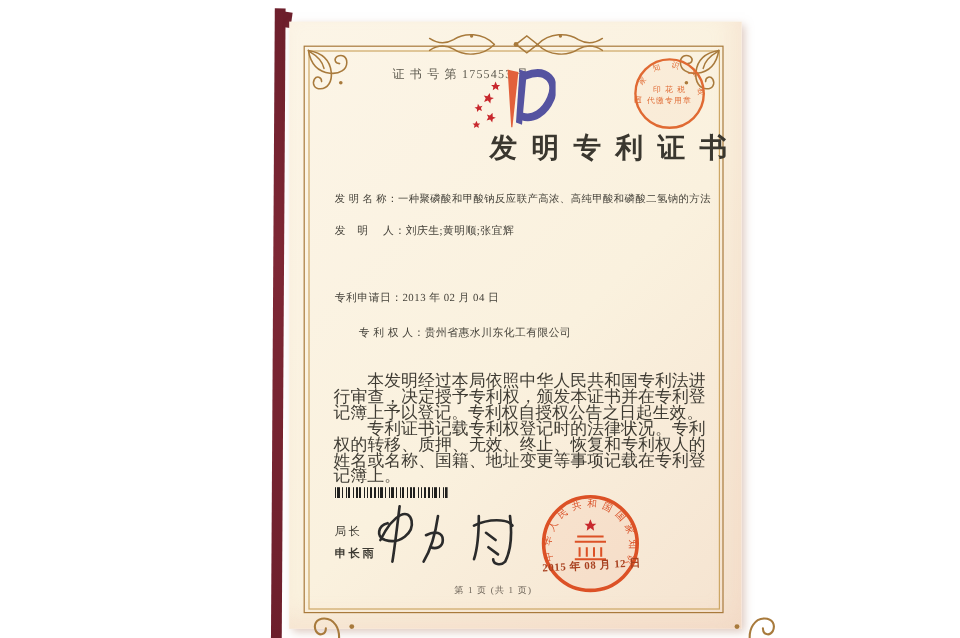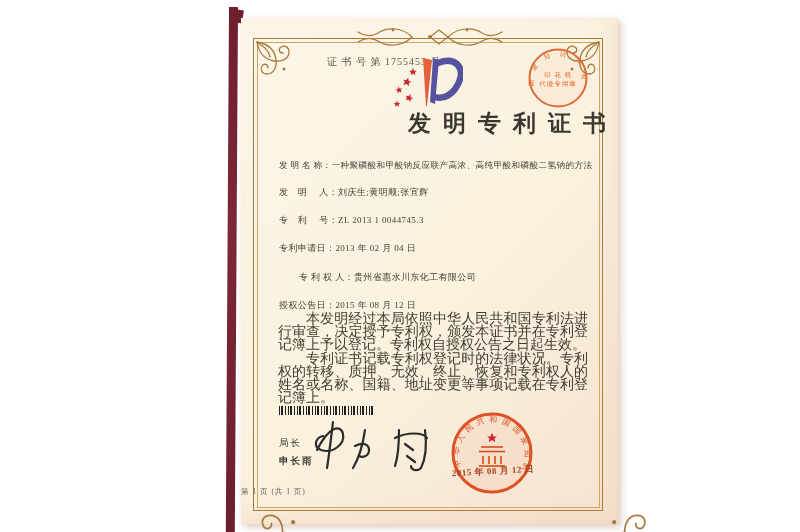--- a/index.html
+++ b/index.html
@@ -43,21 +43,21 @@
       #20201e 2px,#20201e 4px,transparent 4px,transparent 6px,#20201e 6px,#20201e 7px,transparent 7px,transparent 9px);}
   .signer-title{position:absolute;left:38px;top:419px;font-size:9.5px;color:#3e3b33;letter-spacing:2px;}
   .signer-name{position:absolute;left:38px;top:437px;font-size:9.5px;color:#3e3b33;letter-spacing:2px;font-weight:bold;}
   .signature{position:absolute;left:62px;top:398px;}
   .seal{position:absolute;left:209px;top:393px;}
   .seal-ring-text{font-size:8px;letter-spacing:4.2px;fill:#d94e24;}
   .stamp-ring-text{font-size:6.3px;letter-spacing:8.5px;fill:#e06a33;}
   .stamp-center{font-size:6.5px;fill:#e06a33;letter-spacing:1px;}
   .seal-date{position:absolute;left:196px;top:447px;width:112px;text-align:center;
     font-size:9px;color:#a8401f;letter-spacing:.5px;transform:rotate(-3deg);font-weight:600;}
-  .page-footer{position:absolute;left:0;top:469px;width:340px;
+  .page-footer{position:absolute;left:0;top:469px;width:340px;text-align:center;
     font-size:7.5px;color:#6b6257;letter-spacing:1px;}
 </style>
 </head>
 <body>
 
 <svg width="0" height="0" style="position:absolute">
   <defs>
     <g id="flourish" fill="none" stroke="#a87a3c" stroke-width="1.3" stroke-linecap="round">
       <path d="M2,2 C14,4 20,10 21,20 C22,28 18,34 12,34 C7,34 5,30 7,26 C9,23 13,24 13,28"></path>
       <path d="M2,2 C4,14 10,20 20,21 C28,22 34,18 34,12 C34,7 30,5 26,7 C23,9 24,13 28,13"></path>
@@ -124,31 +124,25 @@
   </svg>
 
   <div class="title">发明专利证书</div>
 
   <div class="field f0">
     <span class="flabel">发 明 名 称：</span><span>一种聚磷酸和甲酸钠反应联产高浓、高纯甲酸和磷酸二氢钠的方法</span>
   </div>
   <div class="field f1">
     <span class="flabel">发　明　 人：</span><span>刘庆生;黄明顺;张宜辉</span>
   </div>
-  <div class="field f2">
-    <span class="flabel">专　利　 号：</span><span>ZL 2013 1 0044745.3</span>
-  </div>
   <div class="field f3">
     <span class="flabel">专利申请日：</span><span>2013 年 02 月 04 日</span>
   </div>
   <div class="field f4">
     <span class="flabel">专 利 权 人：</span><span>贵州省惠水川东化工有限公司</span>
-  </div>
-  <div class="field f5">
-    <span class="flabel">授权公告日：</span><span>2015 年 08 月 12 日</span>
   </div>
 
   <div class="body-text">
     <p>本发明经过本局依照中华人民共和国专利法进行审查，决定授予专利权，颁发本证书并在专利登记簿上予以登记。专利权自授权公告之日起生效。</p>
     <p>专利证书记载专利权登记时的法律状况。专利权的转移、质押、无效、终止、恢复和专利权人的姓名或名称、国籍、地址变更等事项记载在专利登记簿上。</p>
   </div>
 
   <div class="barcode"></div>
 
   <div class="signer-title">局长</div>

